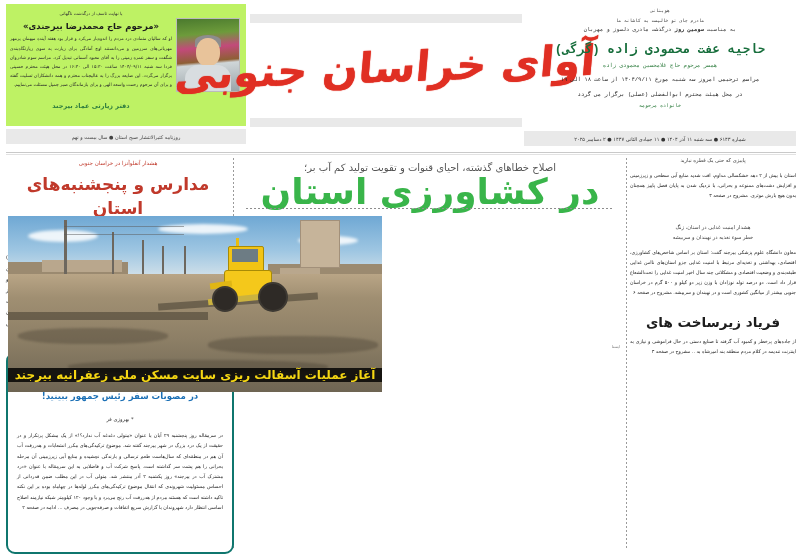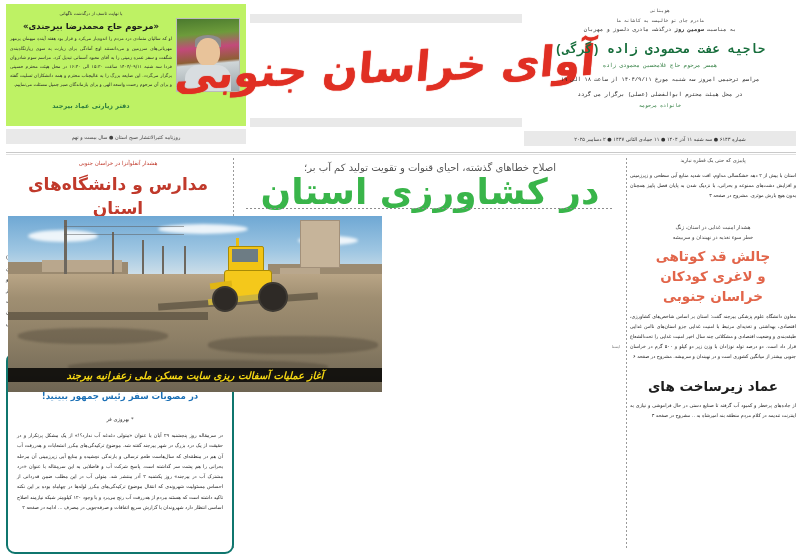--- a/index.html
+++ b/index.html
@@ -157,21 +157,21 @@
   .g-win{position:absolute;left:26px;top:11px;width:26px;height:13px;background:#6d7c84;}
   .g-body{position:absolute;left:18px;top:32px;width:46px;height:26px;background:#f4c81b;border:1px solid #a88b06;border-radius:3px;}
   .g-arm{position:absolute;left:4px;top:44px;width:22px;height:6px;background:#e0b614;transform:rotate(-8deg);}
   .g-blade{position:absolute;left:2px;top:58px;width:62px;height:6px;background:#cbb23f;transform:rotate(-6deg);}
   .g-wheel{position:absolute;border-radius:50%;background:#2e2a26;border:2px solid #3d3933;}
   .g-mast{position:absolute;left:30px;top:0;width:3px;height:12px;background:#e8bd0f;}
   .caption{
     position:absolute;left:0;right:0;bottom:10px;height:14px;background:rgba(0,0,0,.82);
     display:flex;align-items:center;justify-content:center;
   }
-  .caption span{font-size:10px;font-weight:bold;color:#f5d713;font-style:italic;}
+  .caption span{font-size:12px;font-weight:bold;color:#f5d713;}
 
   
   .colR{position:absolute;left:630px;top:156px;width:166px;height:396px;}
   .r-kick{font-size:5.2px;color:#444;text-align:center;line-height:1.9;}
   .r-h-orange{font-size:13.5px;font-weight:bold;color:#e8a317;text-align:center;line-height:1.5;margin-top:3px;}
   .r-h-orange .ln2{color:#c9951c;}
   .r-h-red{font-size:13.5px;font-weight:bold;color:#e2654a;text-align:center;line-height:1.5;margin-top:3px;}
   .r-h-dark{font-size:13.5px;font-weight:bold;color:#1d1d1d;text-align:center;line-height:1.5;margin-top:3px;}
   .r-body{font-size:4.8px;color:#1f1f1f;line-height:2.1;text-align:justify;margin-top:5px;}
 </style>
@@ -221,21 +221,21 @@
 
   <div class="hrule" style="left:6px;top:152px;width:790px;"></div>
   <div class="hrule" style="left:6px;top:154px;width:790px;background:#e2e2e2;"></div>
 
   <div class="vdots" style="left:233px;top:158px;height:392px;"></div>
   <div class="vdots" style="left:626px;top:158px;height:392px;"></div>
 
   <div class="colL">
     <div class="kicker">هشدار آنفلوآنزا در خراسان جنوبی</div>
     <div class="hl-red">
-      <div>مدارس و دانشگاه‌های استان</div>
+      <div>مدارس و پنجشنبه‌های استان</div>
       <div>دو روز غیر حضوری شد</div>
     </div>
     <div class="bodytxt">آموزش در مقاطع ابتدایی، دبیرستان‌ها و دانشگاه‌های خراسان جنوبی امروز و فردا (۱۱ و ۱۲ آذرماه) بصورت غیر حضوری برگزار می‌شود. شرافتی‌راد معاون سیاسی، امنیتی و اجتماعی استاندار با اعلام این تصمیم گفت: برای پیشگیری از افزایش موارد آنفلوآنزا و کنترل چرخه انتقال، فعالیت مهدهای کودک و پیش‌دبستانی‌ها نیز در این دو روز تعطیل است. طی دو هفته گذشته گزارش‌های دانشگاه علوم پزشکی از افزایش قابل‌توجه مراجعات سرپایی و رشد موارد ابتلا به آنفلوآنزا بویژه میان کودکان و نوجوانان حکایت داشت و هم‌اکنون چند شهرستان استان در وضعیت زرد و نارنجی شیوع این بیماری قرار دارند. مسئولان تاکید دارند که کمیته اضطرار با هدف کاهش تماس‌های اجتماعی، تصمیم به غیر حضوری شدن آموزش گرفت.</div>
   </div>
 
   <div class="hdots" style="left:14px;top:344px;width:208px;"></div>
 
   <div class="edbox">
     <div class="edbar">
       <div class="sq"></div>
@@ -304,29 +304,24 @@
   <div class="colR">
 
     <div>
       <div class="r-kick">پاییزی که حتی یک قطره نبارید</div>
       <div class="r-body">استان با بیش از ۲ دهه خشکسالی مداوم، افت شدید منابع آبی سطحی و زیرزمینی و افزایش دشت‌های ممنوعه و بحرانی، با نزدیک شدن به پایان فصل پاییز همچنان بدون هیچ بارش موثری. مشروح در صفحه ۳</div>
     </div>
 
     <div style="margin-top:22px;">
       <div class="r-kick">هشدار امنیت غذایی در استان، زنگ</div>
       <div class="r-kick">خطر سوء تغذیه در نهبندان و سربیشه</div>
-      <div class="r-h-red">
-        <div>چالش قد کوتاهی</div>
-        <div>و لاغری کودکان</div>
-        <div>خراسان جنوبی</div>
-      </div>
       <div class="r-body">معاون دانشگاه علوم پزشکی بیرجند گفت: استان بر اساس شاخص‌های کشاورزی، اقتصادی، بهداشتی و تغذیه‌ای مرتبط با امنیت غذایی جزو استان‌های ناامن غذایی طبقه‌بندی و وضعیت اقتصادی و مشکلاتی چند سال اخیر امنیت غذایی را تحت‌الشعاع قرار داد است. دو درصد تولد نوزادان با وزن زیر دو کیلو و ۵۰۰ گرم در خراسان جنوبی بیشتر از میانگین کشوری است و در نهبندان و سربیشه. مشروح در صفحه ۶</div>
     </div>
 
     <div style="margin-top:14px;">
       <div class="r-h-dark">
-        <div>عماد زیرساخت های</div>
+        <div>فریاد زیرساخت های</div>
       </div>
       <div class="r-body">از جاده‌های پرخطر و کمبود آب گرفته تا صنایع دستی در حال فراموشی و نیازی به اینترنت تندیمه در کلام مردم منطقه بند امیرشاه به .. مشروح در صفحه ۳</div>
     </div>
   </div>
 
 </div>
 
 </body></html>

